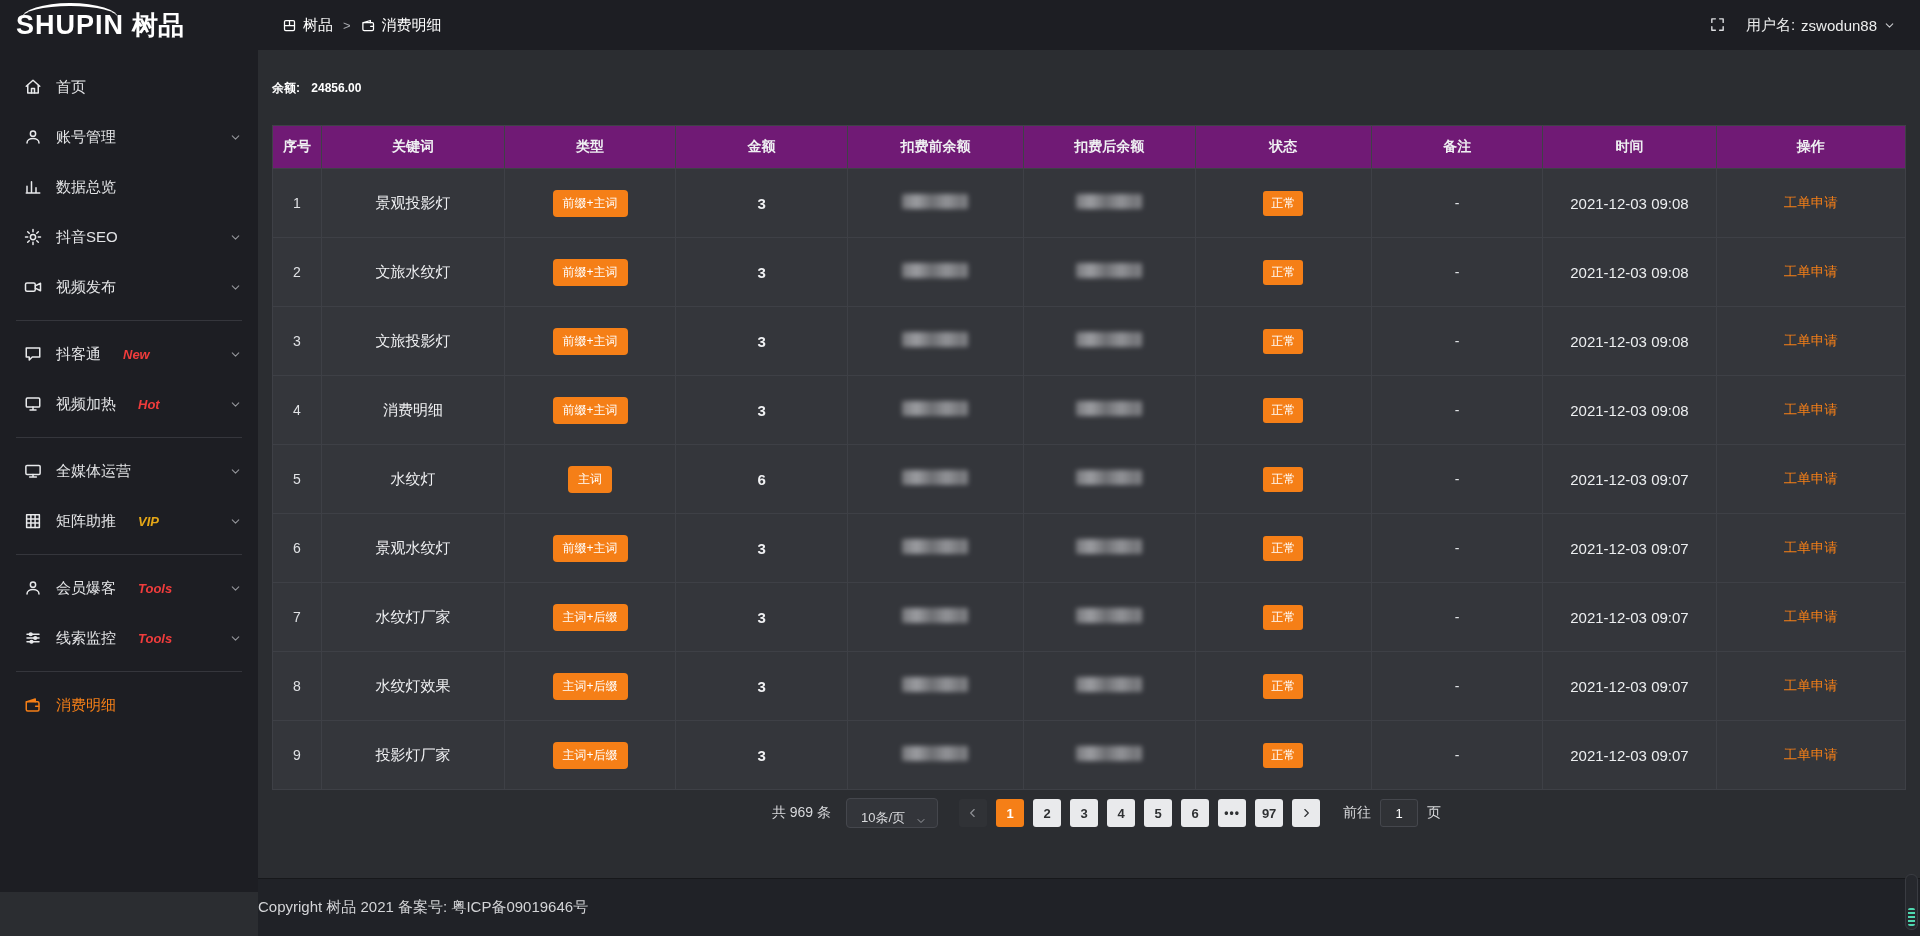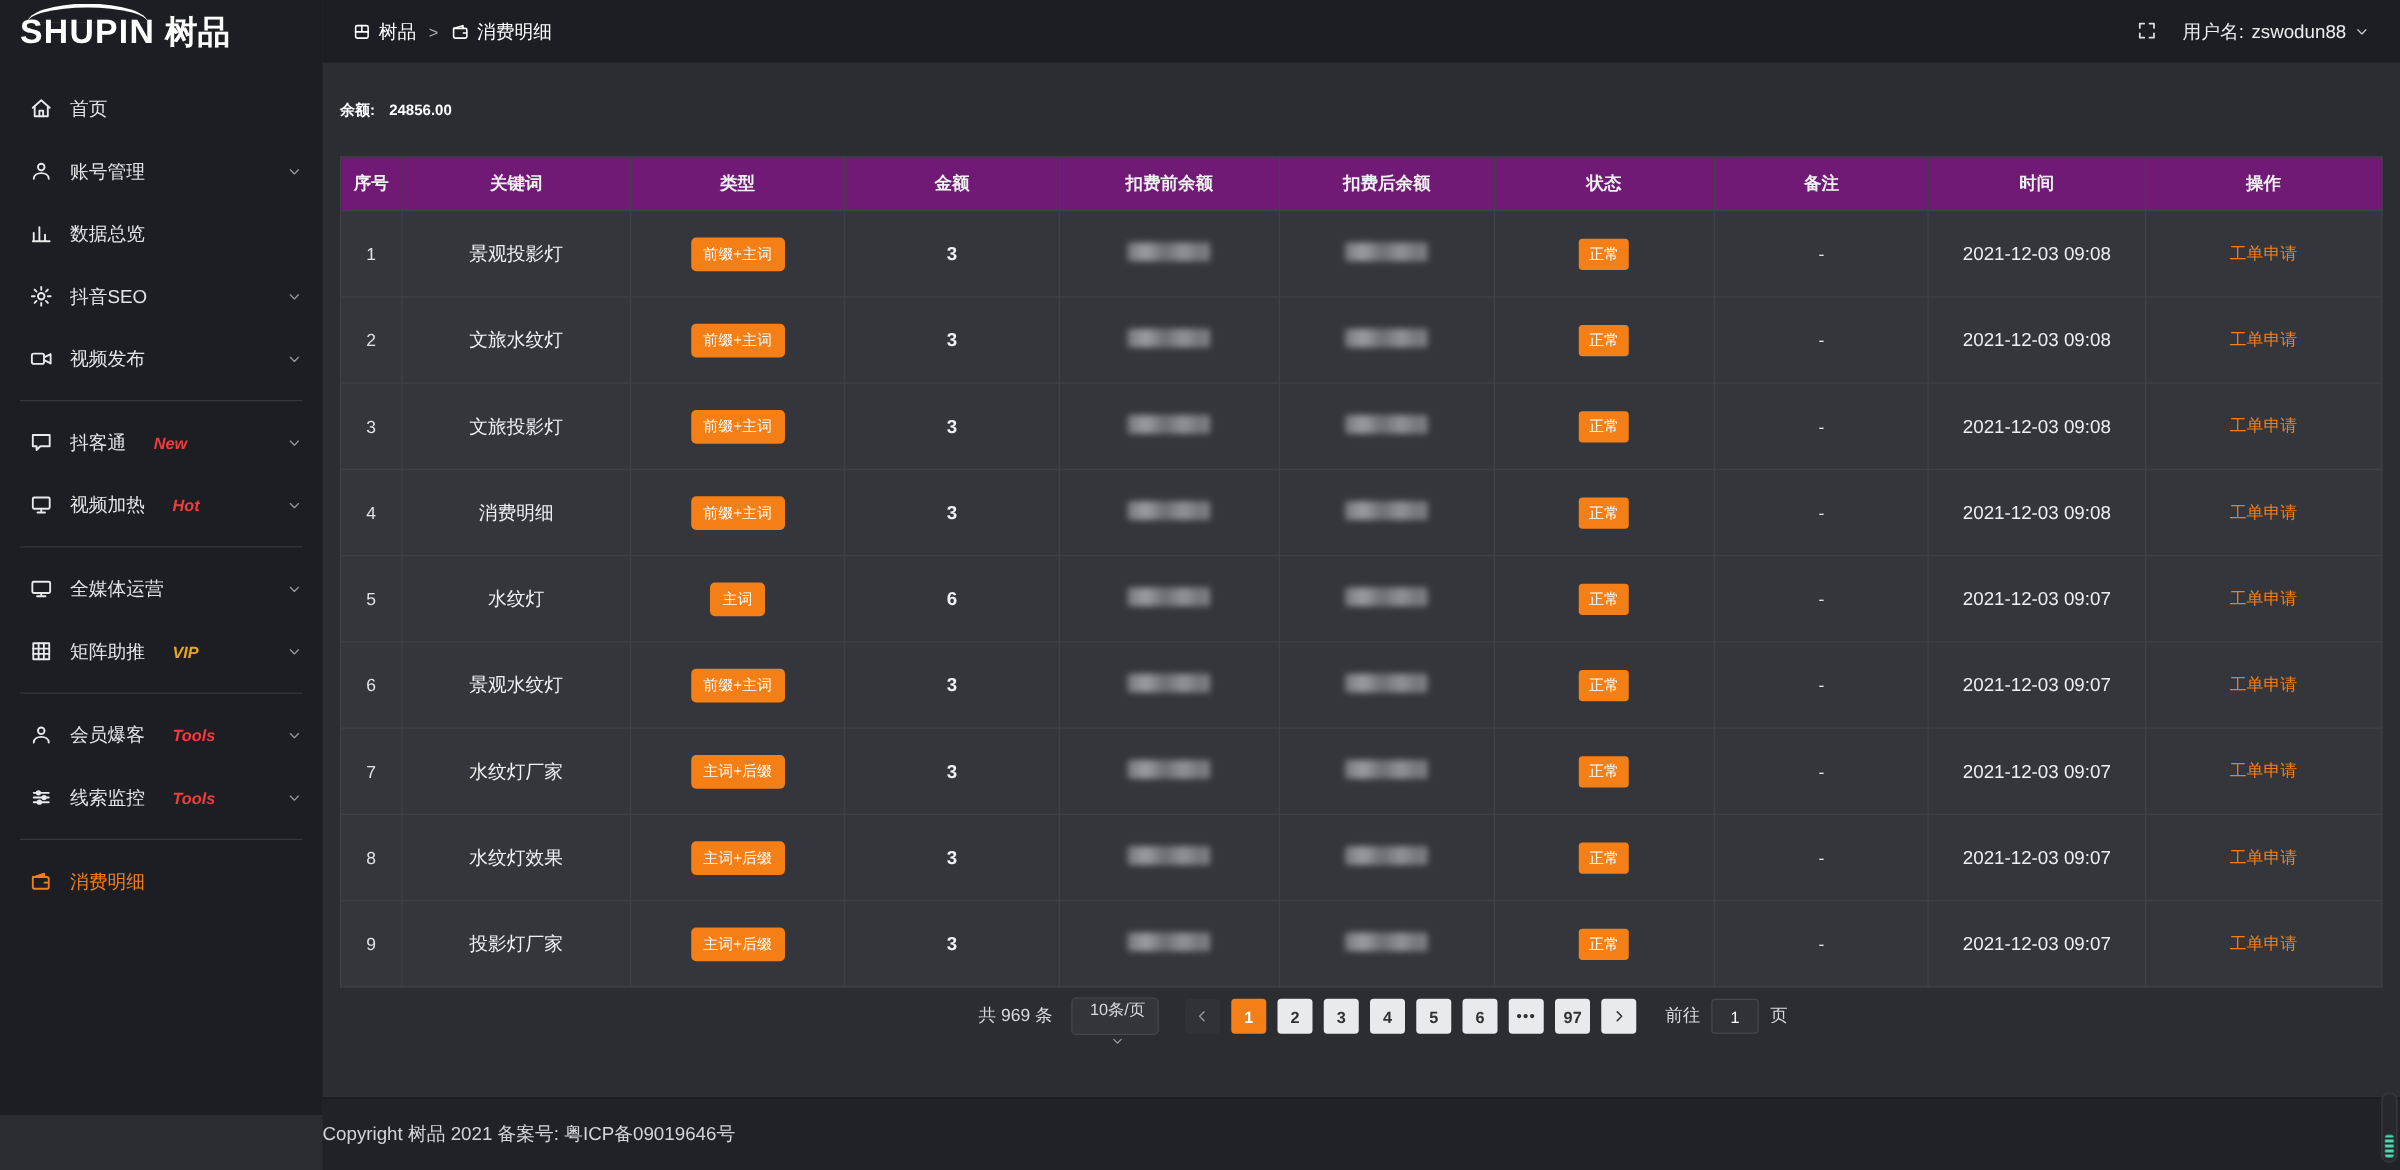--- a/index.html
+++ b/index.html
@@ -60,23 +60,23 @@
   .status-badge { display:inline-block; background:#f57f17; color:#fff; font-size:12px;
     padding:4px 8px; border-radius:3px; }
   .blur-blob { display:inline-block; width:66px; height:15px; border-radius:2px; filter:blur(2.5px); opacity:.9;
     background:linear-gradient(90deg,#7d7e82 0%,#a8a9ad 22%,#737478 45%,#9d9ea2 68%,#7a7b7f 88%,#8f9094 100%); }
   .action-link { color:#f57f17; font-size:13.5px; text-decoration:none; cursor:pointer; }
 
   
   .pagination { display:flex; align-items:center; justify-content:center; gap:9px; margin-top:8px;
     font-size:14px; color:#d8d9dc; }
   .pg-total { margin-right:6px;margin-left:35px; }
-  .page-size { display:flex; align-items:center; gap:10px; height:30px; padding:0 10px 0 14px;
+  .page-size { display:flex; align-items:flex-end; gap:10px; height:30px; padding:0 10px 0 14px;
     background:#33353a; border:1px solid #45474d; border-radius:4px; font-size:13px; color:#d8d9dc;
-    cursor:pointer; margin-right:12px;flex-direction:column; }
+    cursor:pointer; margin-right:12px; }
   .page-size .icon { color:#9a9ca1; }
   .page-size .icon svg { width:12px; height:12px; }
   .pg-btn { min-width:28px; height:28px; border:none; border-radius:3px; background:#e9eaec; color:#2f3133;
     font-size:13px; font-weight:bold; display:flex; align-items:center; justify-content:center;
     cursor:pointer; font-family:inherit; padding:0 4px; }
   .pg-btn.active { background:#f57f17; color:#fff; }
   .pg-btn.dark { background:#303236; color:#8f9196; }
   .pg-btn svg { width:14px; height:14px; }
   .pg-btn.dots { letter-spacing:1px; font-size:12px; }
   .goto-label { margin-left:14px; }

